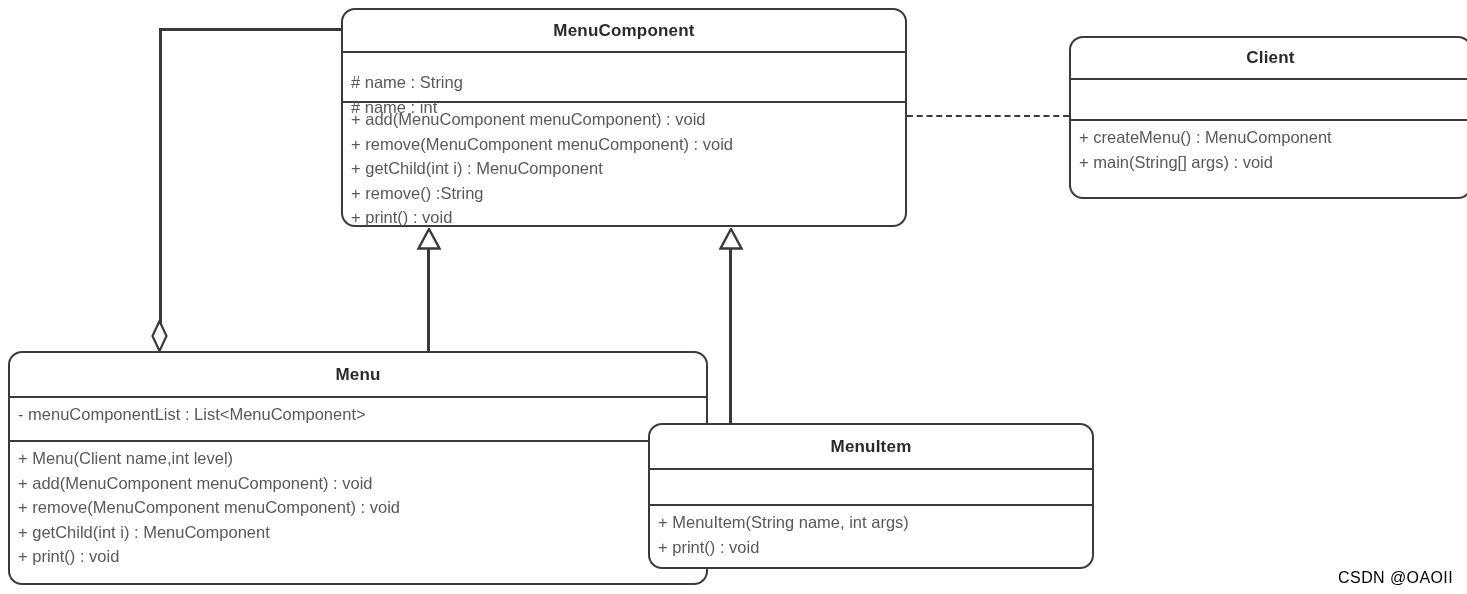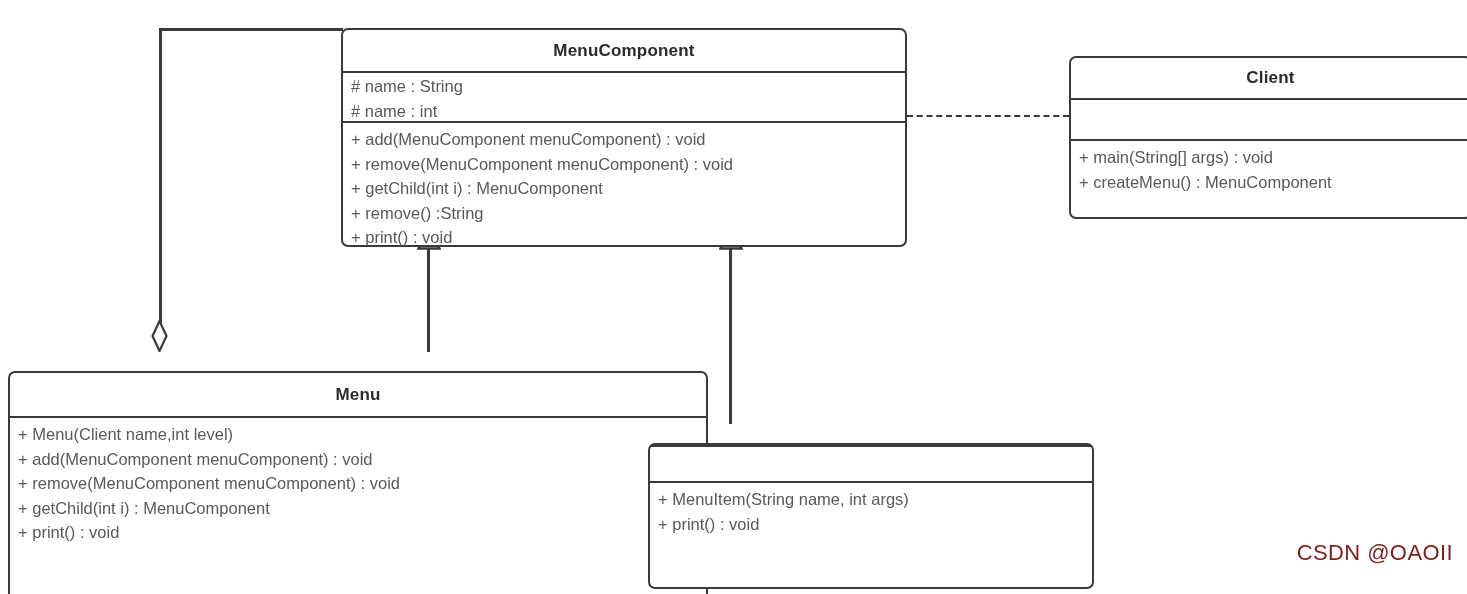--- a/index.html
+++ b/index.html
@@ -15,23 +15,22 @@
     font-family: "Liberation Sans", sans-serif;
     overflow: hidden;
   }
 
   
   .uml-class {
     position: absolute;
     box-sizing: border-box;
     background: #ffffff;
     border: 2.5px solid #3a3a3a;
-    border-radius: 7px;
+    border-radius: 14px;
     z-index: 3;
-    margin-top: 20px;
   }
   .class-title {
     text-align: center;
     font-weight: bold;
     font-size: 17px;
     color: #2b2b2b;
     letter-spacing: 0.2px;
     box-sizing: border-box;
     display: flex;
     align-items: center;
@@ -48,21 +47,21 @@
     line-height: 24.5px;
     white-space: nowrap;
   }
   .compartment.empty {
     padding: 0;
   }
 
   
   #box-menucomponent { left: 341px; top: 8px;  width: 566px; height: 219px; }
   #box-menucomponent .class-title { height: 41px; }
-  #box-menucomponent .attrs { height: 50px; padding-top: 1px; }
+  #box-menucomponent .attrs { height: 50px; padding-top: 17px; }
 
   #box-client { left: 1069px; top: 36px; width: 403px; height: 163px; }
   #box-client .class-title { height: 40px; }
   #box-client .attrs { height: 41px; }
 
   #box-menu { left: 8px; top: 351px; width: 700px; height: 234px; }
   #box-menu .class-title { height: 43px; }
   #box-menu .attrs { height: 44px; }
 
   #box-menuitem { left: 648px; top: 423px; width: 446px; height: 146px; }
@@ -102,23 +101,23 @@
     position: absolute;
     left: 907px; top: 115px;
     width: 162px; height: 0;
     border-top: 2.5px dashed #3a3a3a;
     z-index: 1;
   }
 
   
   #watermark {
     position: absolute;
-    right: 14px; bottom: 28px;
-    font-size: 22px;
-    color: #7f1d1d;
+    right: 14px; bottom: 7px;
+    font-size: 16px;
+    color: #000000;
     letter-spacing: 0.4px;
     user-select: none;
   }
 </style>
 </head>
 <body>
 
 <div id="canvas">
 
   <div class="connector conn-h" id="agg-horizontal"></div>
@@ -152,37 +151,41 @@
       <div class="member">+ getChild(int i) : MenuComponent</div>
       <div class="member">+ remove() :String</div>
       <div class="member">+ print() : void</div>
     </div>
   </div>
 
   <div class="uml-class" id="box-client">
     <div class="class-title">Client</div>
     <div class="compartment attrs empty"></div>
     <div class="compartment methods">
+      <div class="member">+ createMenu() : MenuComponent</div>
       <div class="member">+ main(String[] args) : void</div>
-      <div class="member">+ createMenu() : MenuComponent</div>
     </div>
   </div>
 
   <div class="uml-class" id="box-menu">
     <div class="class-title">Menu</div>
+    <div class="compartment attrs">
+      <div class="member">- menuComponentList : List&lt;MenuComponent&gt;</div>
+    </div>
     <div class="compartment methods">
       <div class="member">+ Menu(Client name,int level)</div>
       <div class="member">+ add(MenuComponent menuComponent) : void</div>
       <div class="member">+ remove(MenuComponent menuComponent) : void</div>
       <div class="member">+ getChild(int i) : MenuComponent</div>
       <div class="member">+ print() : void</div>
     </div>
   </div>
 
   <div class="uml-class" id="box-menuitem">
+    <div class="class-title">MenuItem</div>
     <div class="compartment attrs empty"></div>
     <div class="compartment methods">
       <div class="member">+ MenuItem(String name, int args)</div>
       <div class="member">+ print() : void</div>
     </div>
   </div>
 
   <div id="watermark">CSDN @OAOII</div>
 
 </div>

